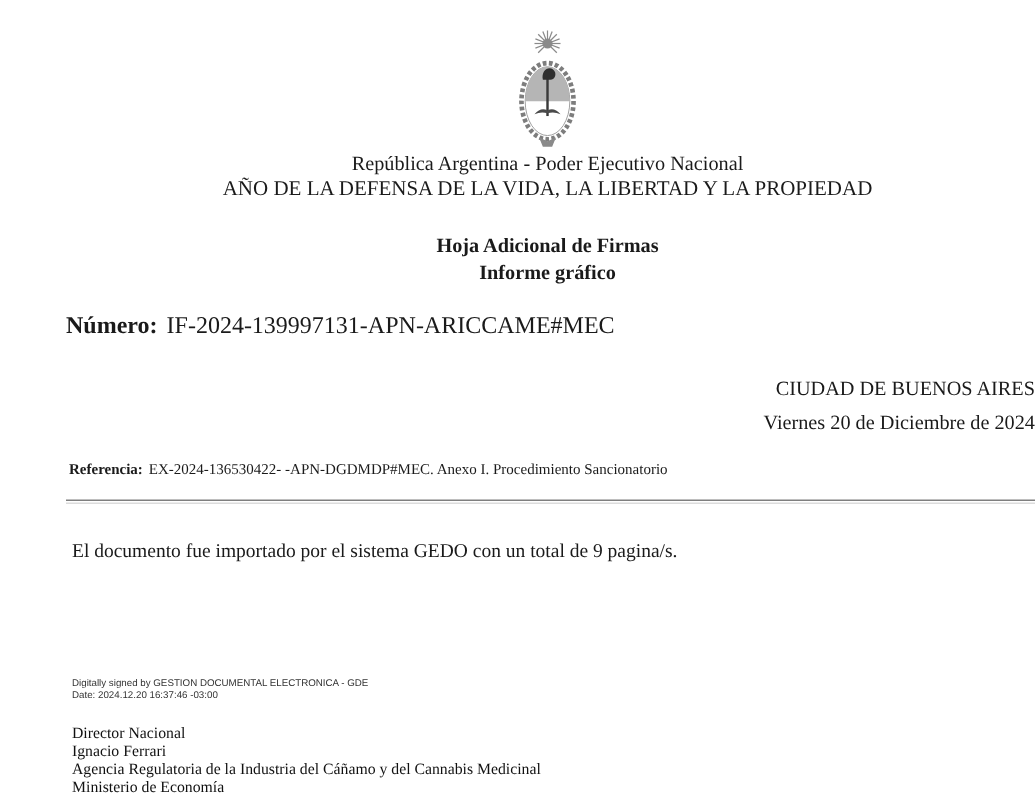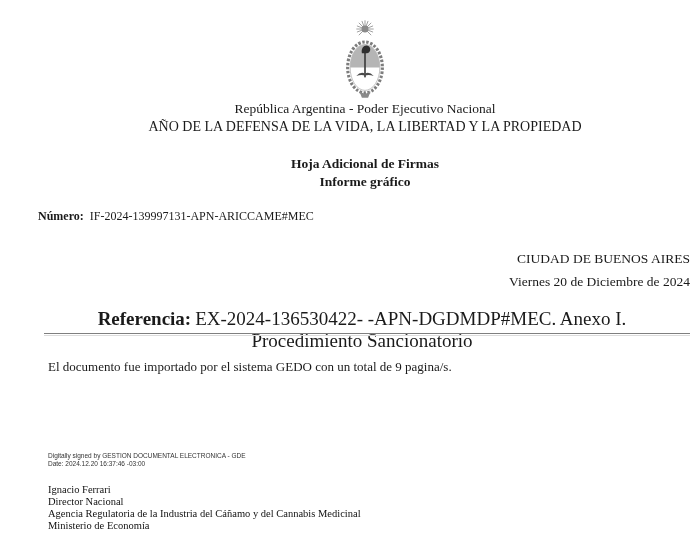--- a/index.html
+++ b/index.html
@@ -11,25 +11,25 @@
     color:#1a1a1a;
     overflow:hidden;
     margin-left:20px;
   }
   .center { position:absolute; left:0; right:0; text-align:center; }
   .coat { position:absolute; top:18px; left:50%; transform:translateX(-50%); width:62px; height:84px; }
   .hdr1 { top:101px; font-size:13.5px; }
   .hdr2 { top:119px; font-size:14px; }
   .title1 { top:156px; font-size:13.5px; font-weight:bold;text-align:center; }
   .title2 { top:174px; font-size:13.5px; font-weight:bold; }
-  .numero-row { position:absolute; top:209px; left:18px; font-size:12px; }
+  .numero-row { position:absolute; top:209px; left:24px; font-size:16px; }
   .numero-row .lbl { font-weight:bold; margin-right:6px; }
   .city { position:absolute; top:251px; right:20px; font-size:13.5px; }
   .date { position:absolute; top:274px; right:20px; font-size:13.5px; }
-  .ref-row { position:absolute; top:308px; left:26px; right:32px; font-size:19px;text-align:center; }
+  .ref-row { position:absolute; top:308px; left:26px; right:32px; font-size:10px; }
   .ref-row .lbl { font-weight:bold; margin-right:4px; }
   .rule {
     position:absolute; top:333px; left:24px; right:20px; height:1px;
     border-top:1px solid #7f7f7f; border-bottom:1px solid #dcdcdc; background:transparent;
   }
   .body-text { position:absolute; top:359px; left:28px; right:20px; font-size:13px; }
   .stamp {
     position:absolute; top:452px; left:28px;
     font-family:"Liberation Sans", "DejaVu Sans", sans-serif;
     font-size:6.5px; line-height:7.5px; color:#333;
@@ -95,19 +95,19 @@
   <div class="rule"></div>
 
   <div class="body-text">El documento fue importado por el sistema GEDO con un total de 9 pagina/s.</div>
 
   <div class="stamp">
     <div>Digitally signed by GESTION DOCUMENTAL ELECTRONICA - GDE</div>
     <div>Date: 2024.12.20 16:37:46 -03:00</div>
   </div>
 
   <div class="signer">
+    <div>Director Nacional</div>
     <div>Ignacio Ferrari</div>
-    <div>Director Nacional</div>
     <div>Agencia Regulatoria de la Industria del Cáñamo y del Cannabis Medicinal</div>
     <div>Ministerio de Economía</div>
   </div>
 
 </div>
 
 </body></html>

